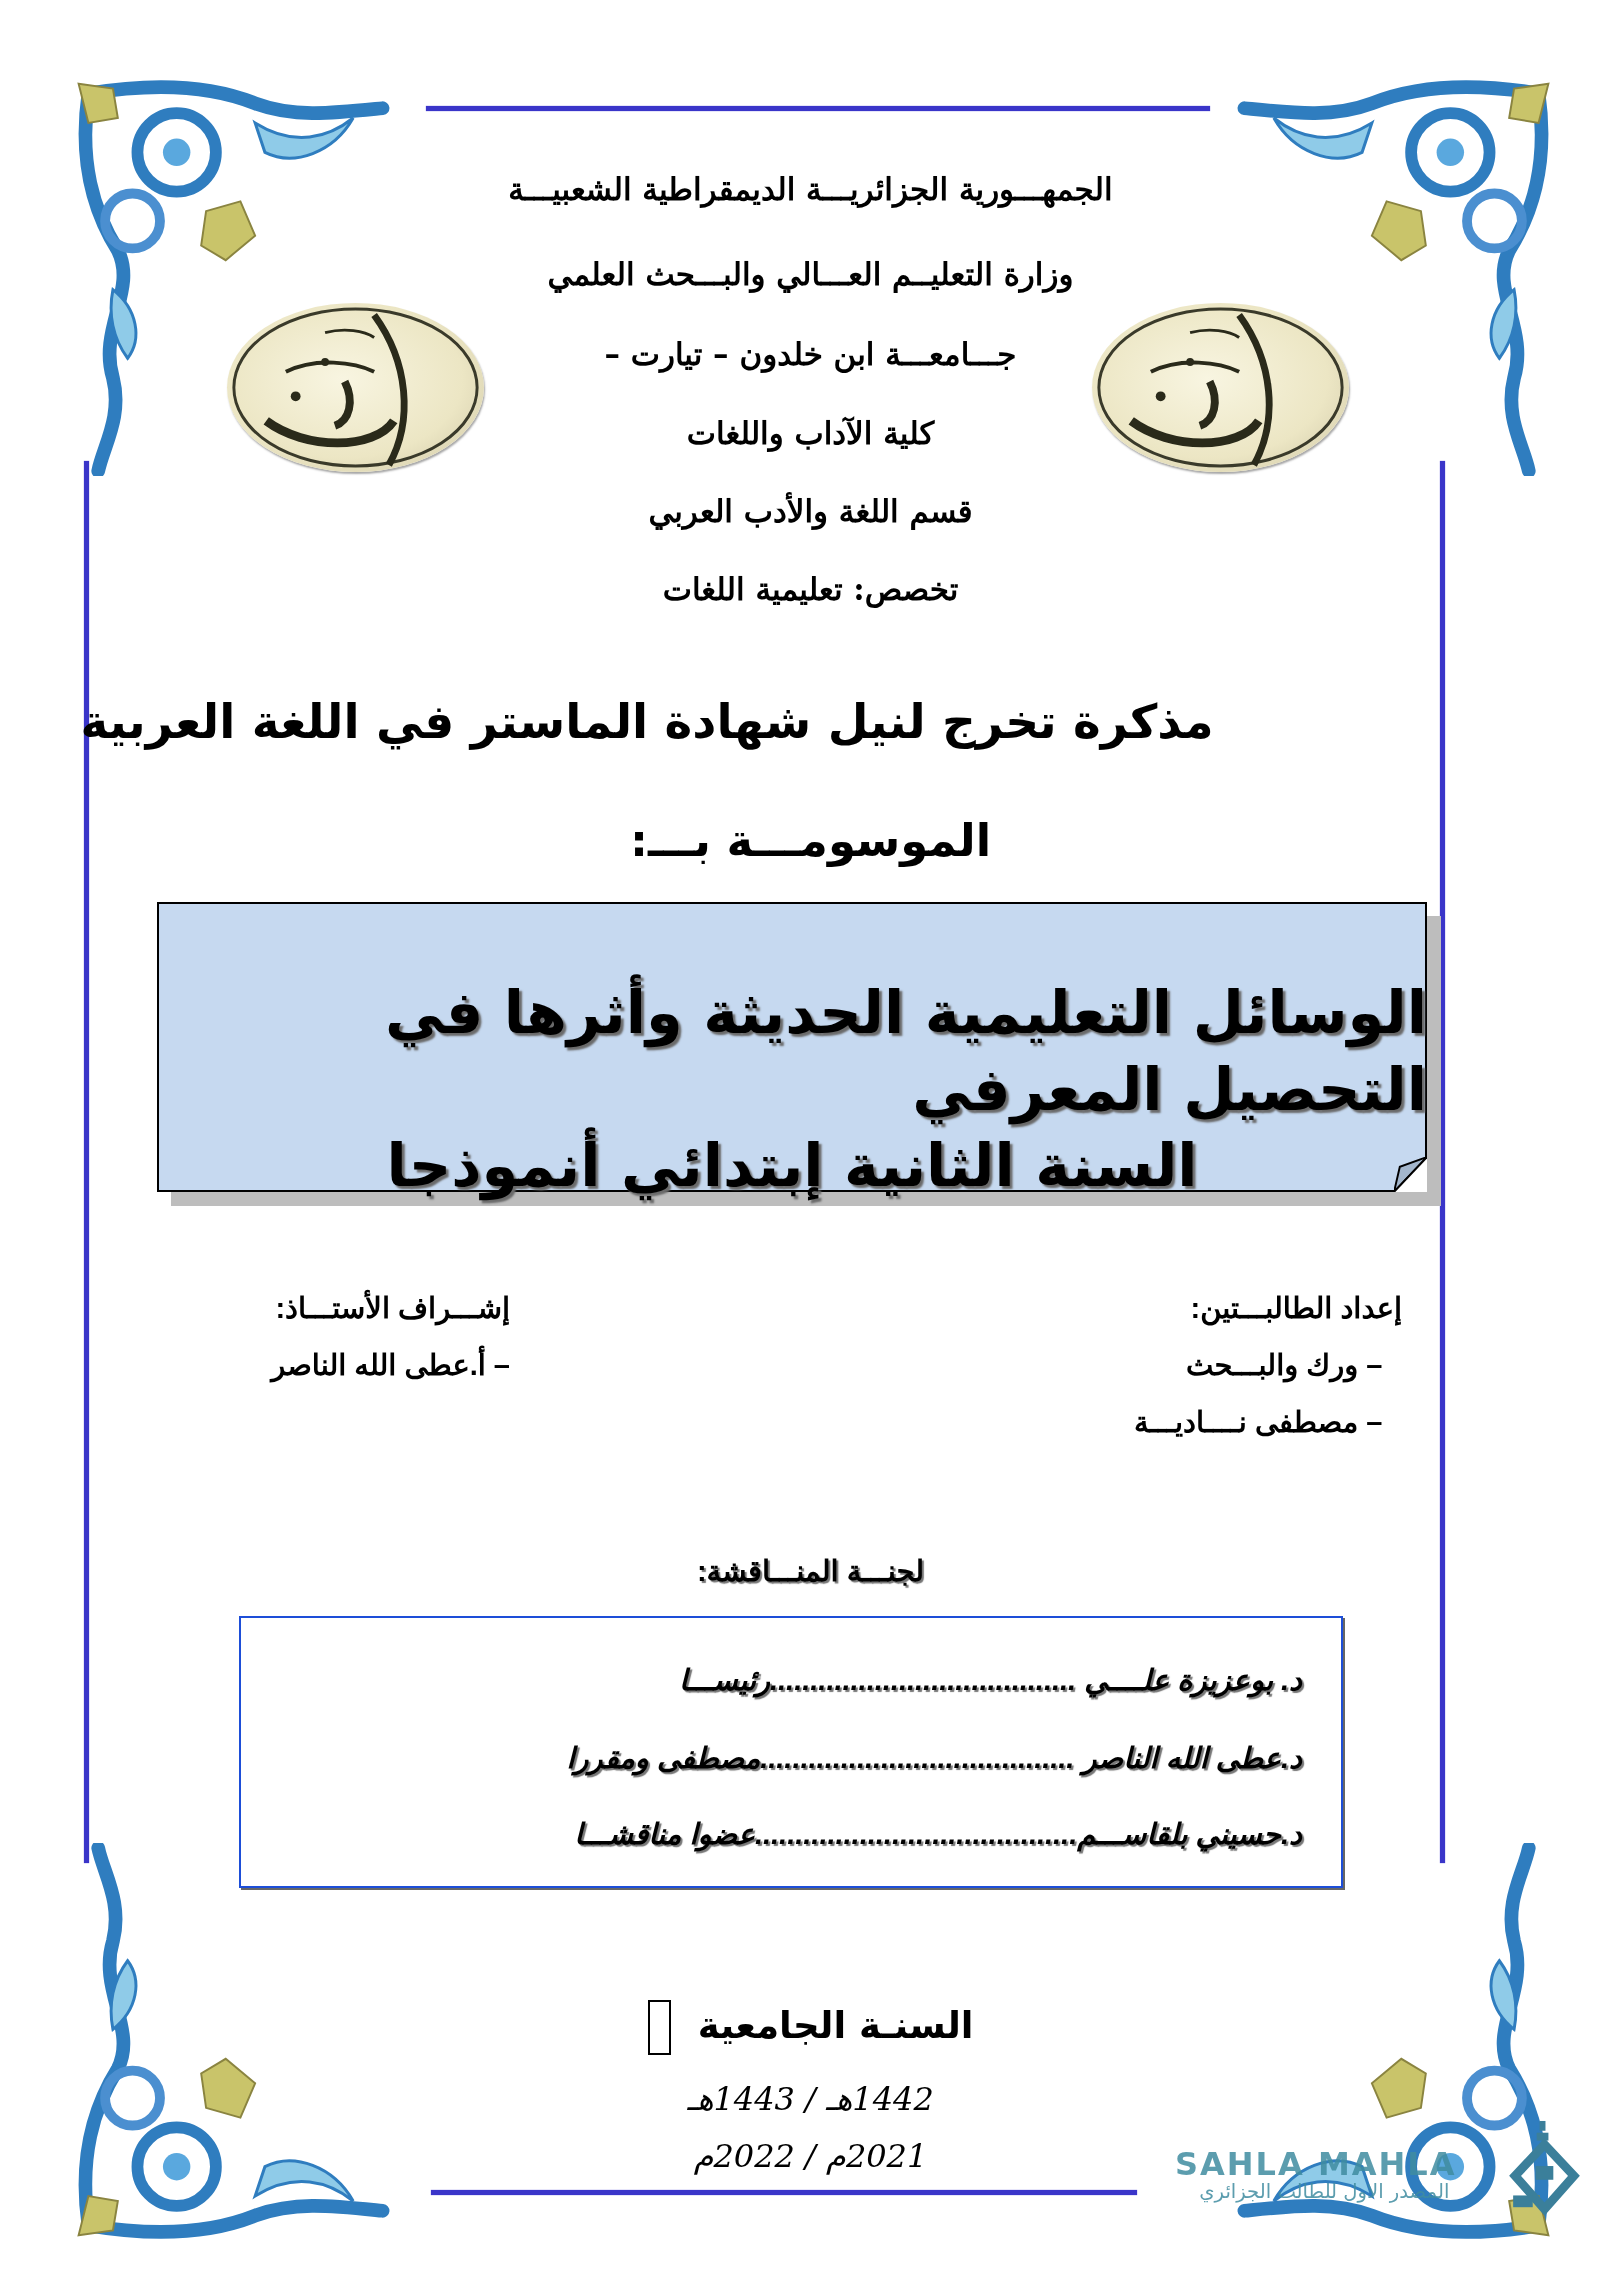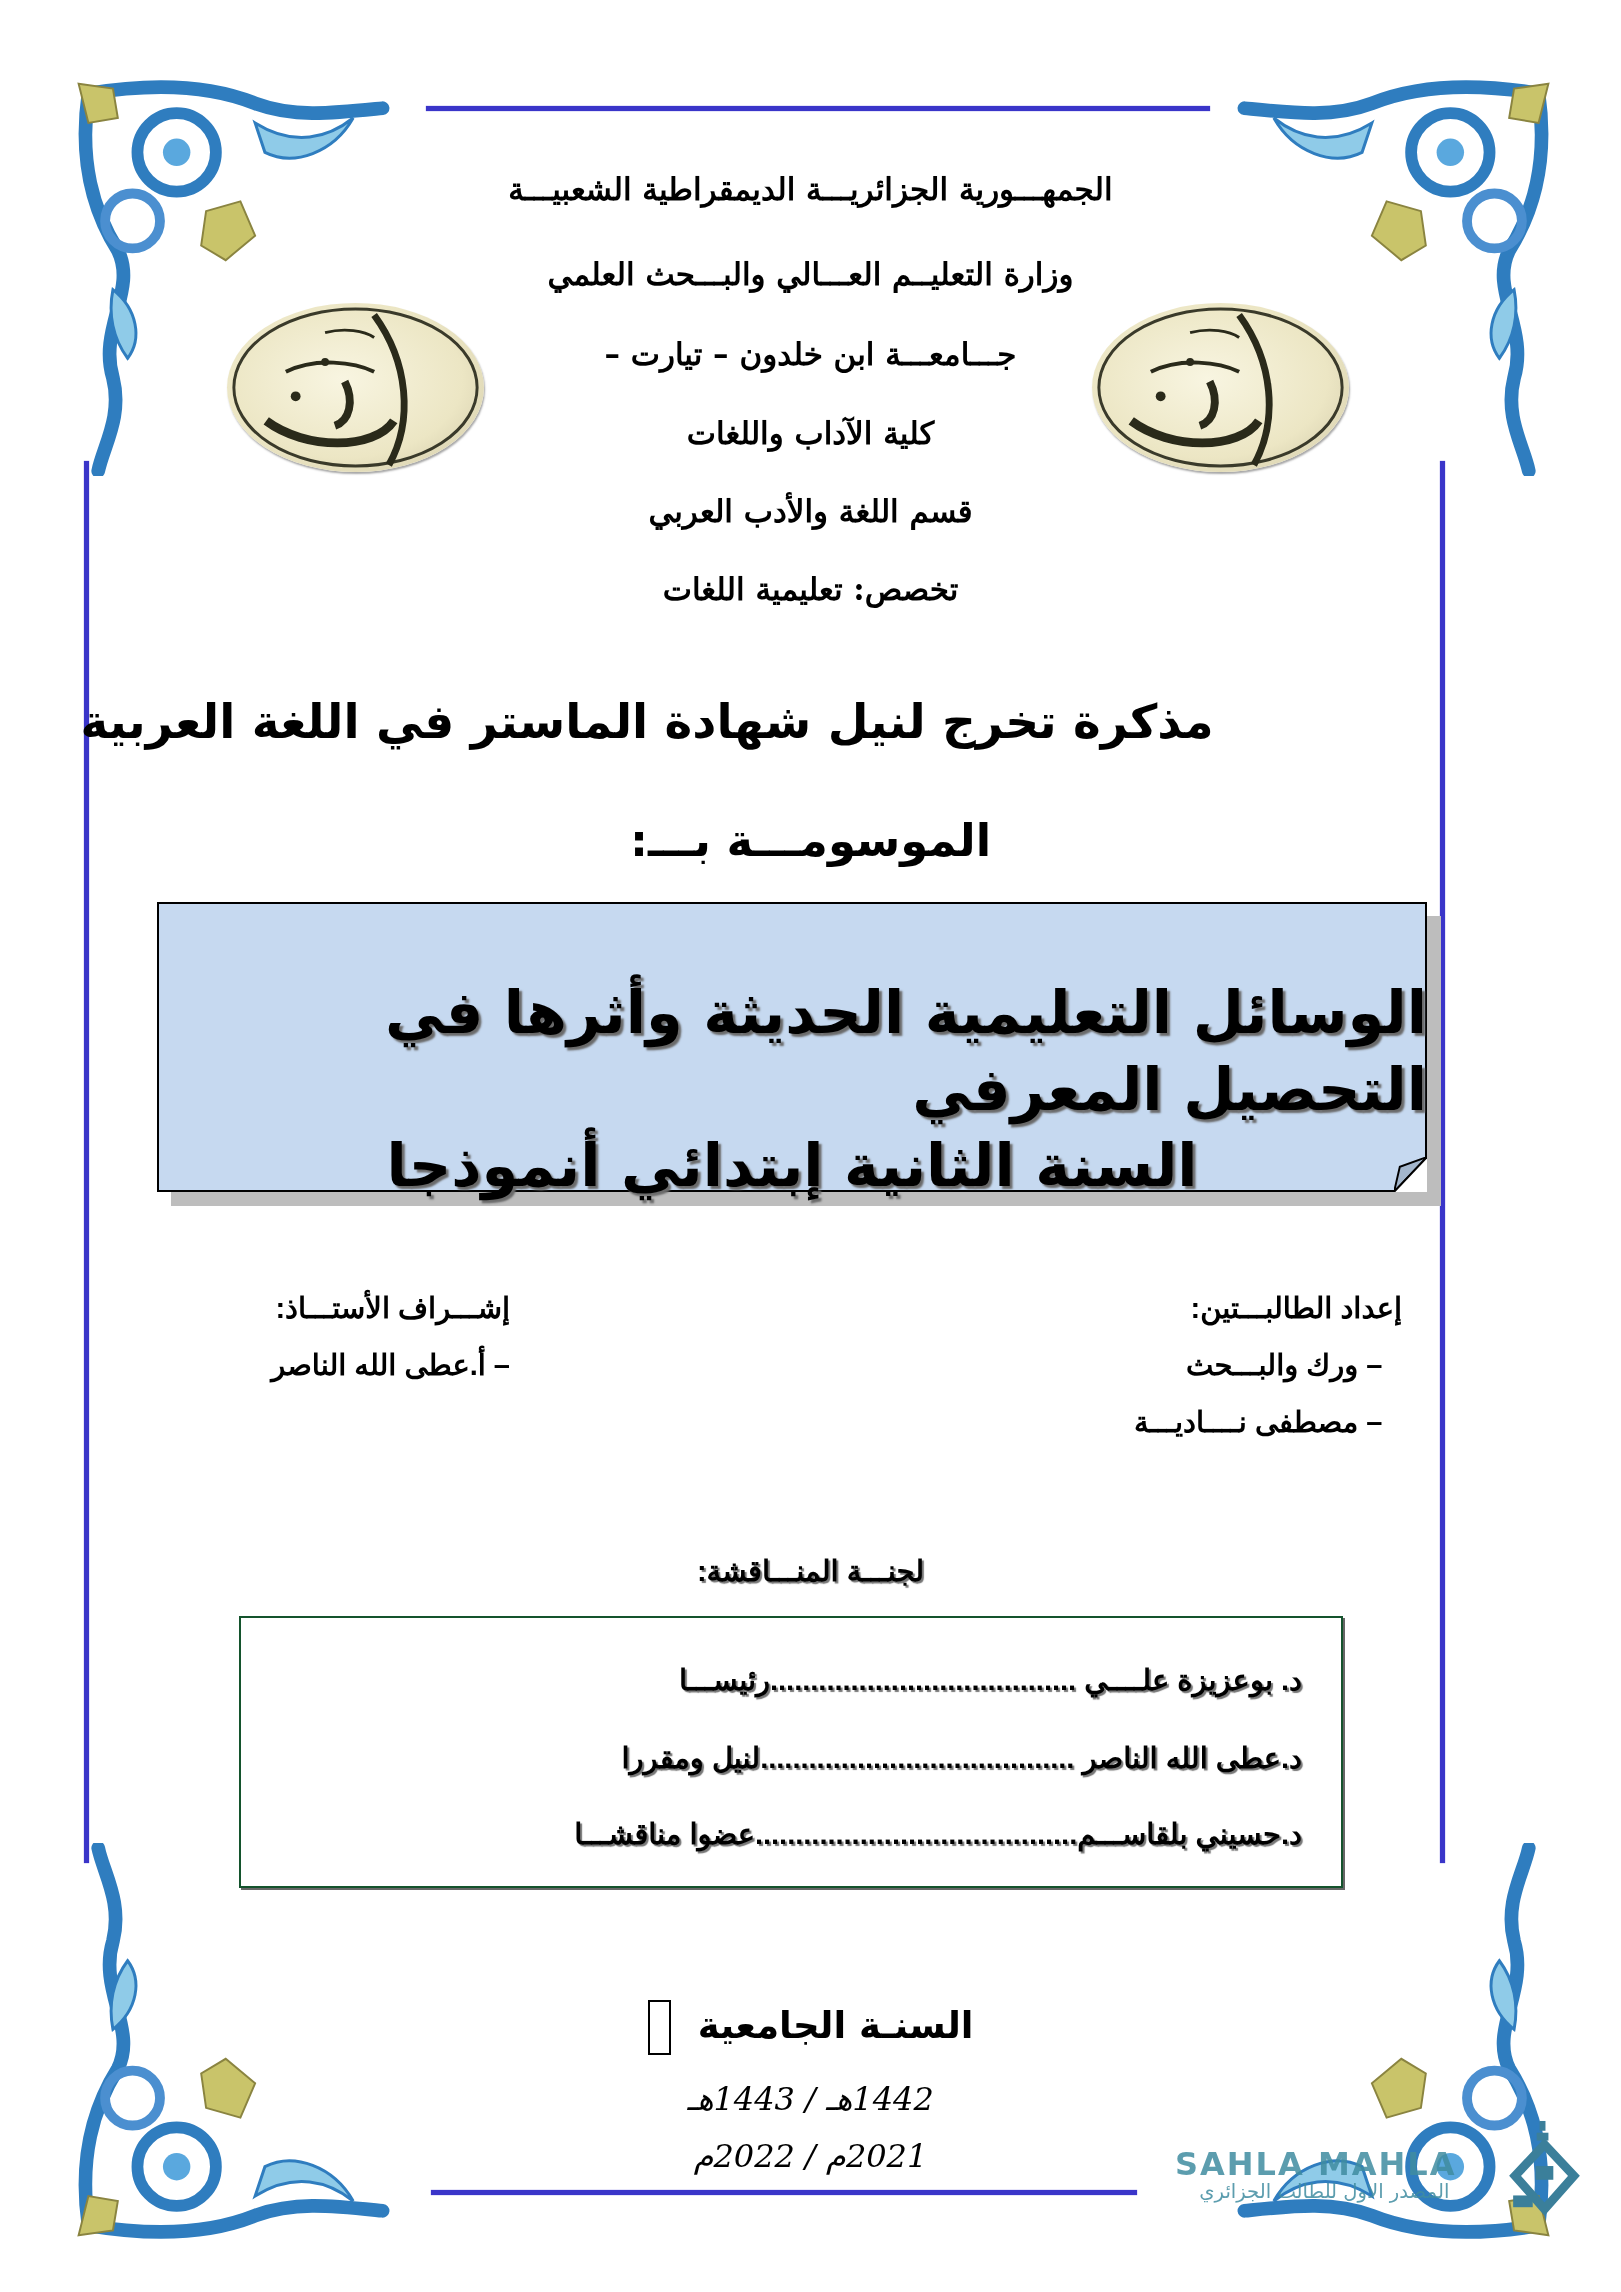--- a/index.html
+++ b/index.html
@@ -65,21 +65,21 @@
   .students { left: 1039px; width: 363px; top: 1294px; text-align: right; }
   .supervisor { left: 196px; width: 314px; top: 1294px; text-align: right; }
   .col .row { height: 57px; }
   .col .item { padding-right: 19.6px; }
 
   
   .committee-title { position: absolute; left: 0; width: 1621px; top: 1554px; text-align: center;
                      direction: rtl; font-family: "Liberation Sans", sans-serif; font-weight: bold;
                      font-size: 29px; text-shadow: 2px 2px 1px #777; }
   .committee-box { position: absolute; left: 239px; top: 1616px; width: 1104px; height: 272px;
-                   border: 2px solid #14532d; box-sizing: border-box; box-shadow: 2px 2px 0 #666; }
+                   border: 2px solid #1d4ed8; box-sizing: border-box; box-shadow: 2px 2px 0 #666; font-style: italic; }
   .committee-row { position: absolute; right: 39px; direction: rtl; white-space: nowrap;
                    font-family: "Liberation Sans", sans-serif; font-weight: bold; font-size: 29px;
                    text-shadow: 2px 2px 1px #777; }
   .cr-1 { top: 45px; }
   .cr-2 { top: 123px; }
   .cr-3 { top: 199px; }
 
   
   .year-title { position: absolute; left: 0; width: 1621px; top: 2000px; text-align: center;
                 direction: rtl; font-family: "DejaVu Sans", sans-serif; font-weight: bold;
@@ -217,21 +217,21 @@
   <div class="row">إشـــراف الأستـــاذ:</div>
   <div class="row">– أ.عطى الله الناصر</div>
 </div>
 
 <div class="committee-title">لجنـــة المنـــاقشة:</div>
 <div class="committee-box">
   <div class="committee-row cr-1">
     <span>د. بوعزيزة علــــي</span><span> ......................................</span><span>رئيســـا</span>
   </div>
   <div class="committee-row cr-2">
-    <span>د.عطى الله الناصر</span><span> .......................................</span><span>لنيل ومقررا</span>
+    <span>د.عطى الله الناصر</span><span> .......................................</span><span>مصطفى ومقررا</span>
   </div>
   <div class="committee-row cr-3">
     <span>د.حسيني بلقاســـم</span><span>........................................</span><span>عضوا مناقشـــا</span>
   </div>
 </div>
 
 <div class="year-title">
   <span>السنـة الجامعية</span>
   <span class="year-box-glyph"></span>
 </div>

